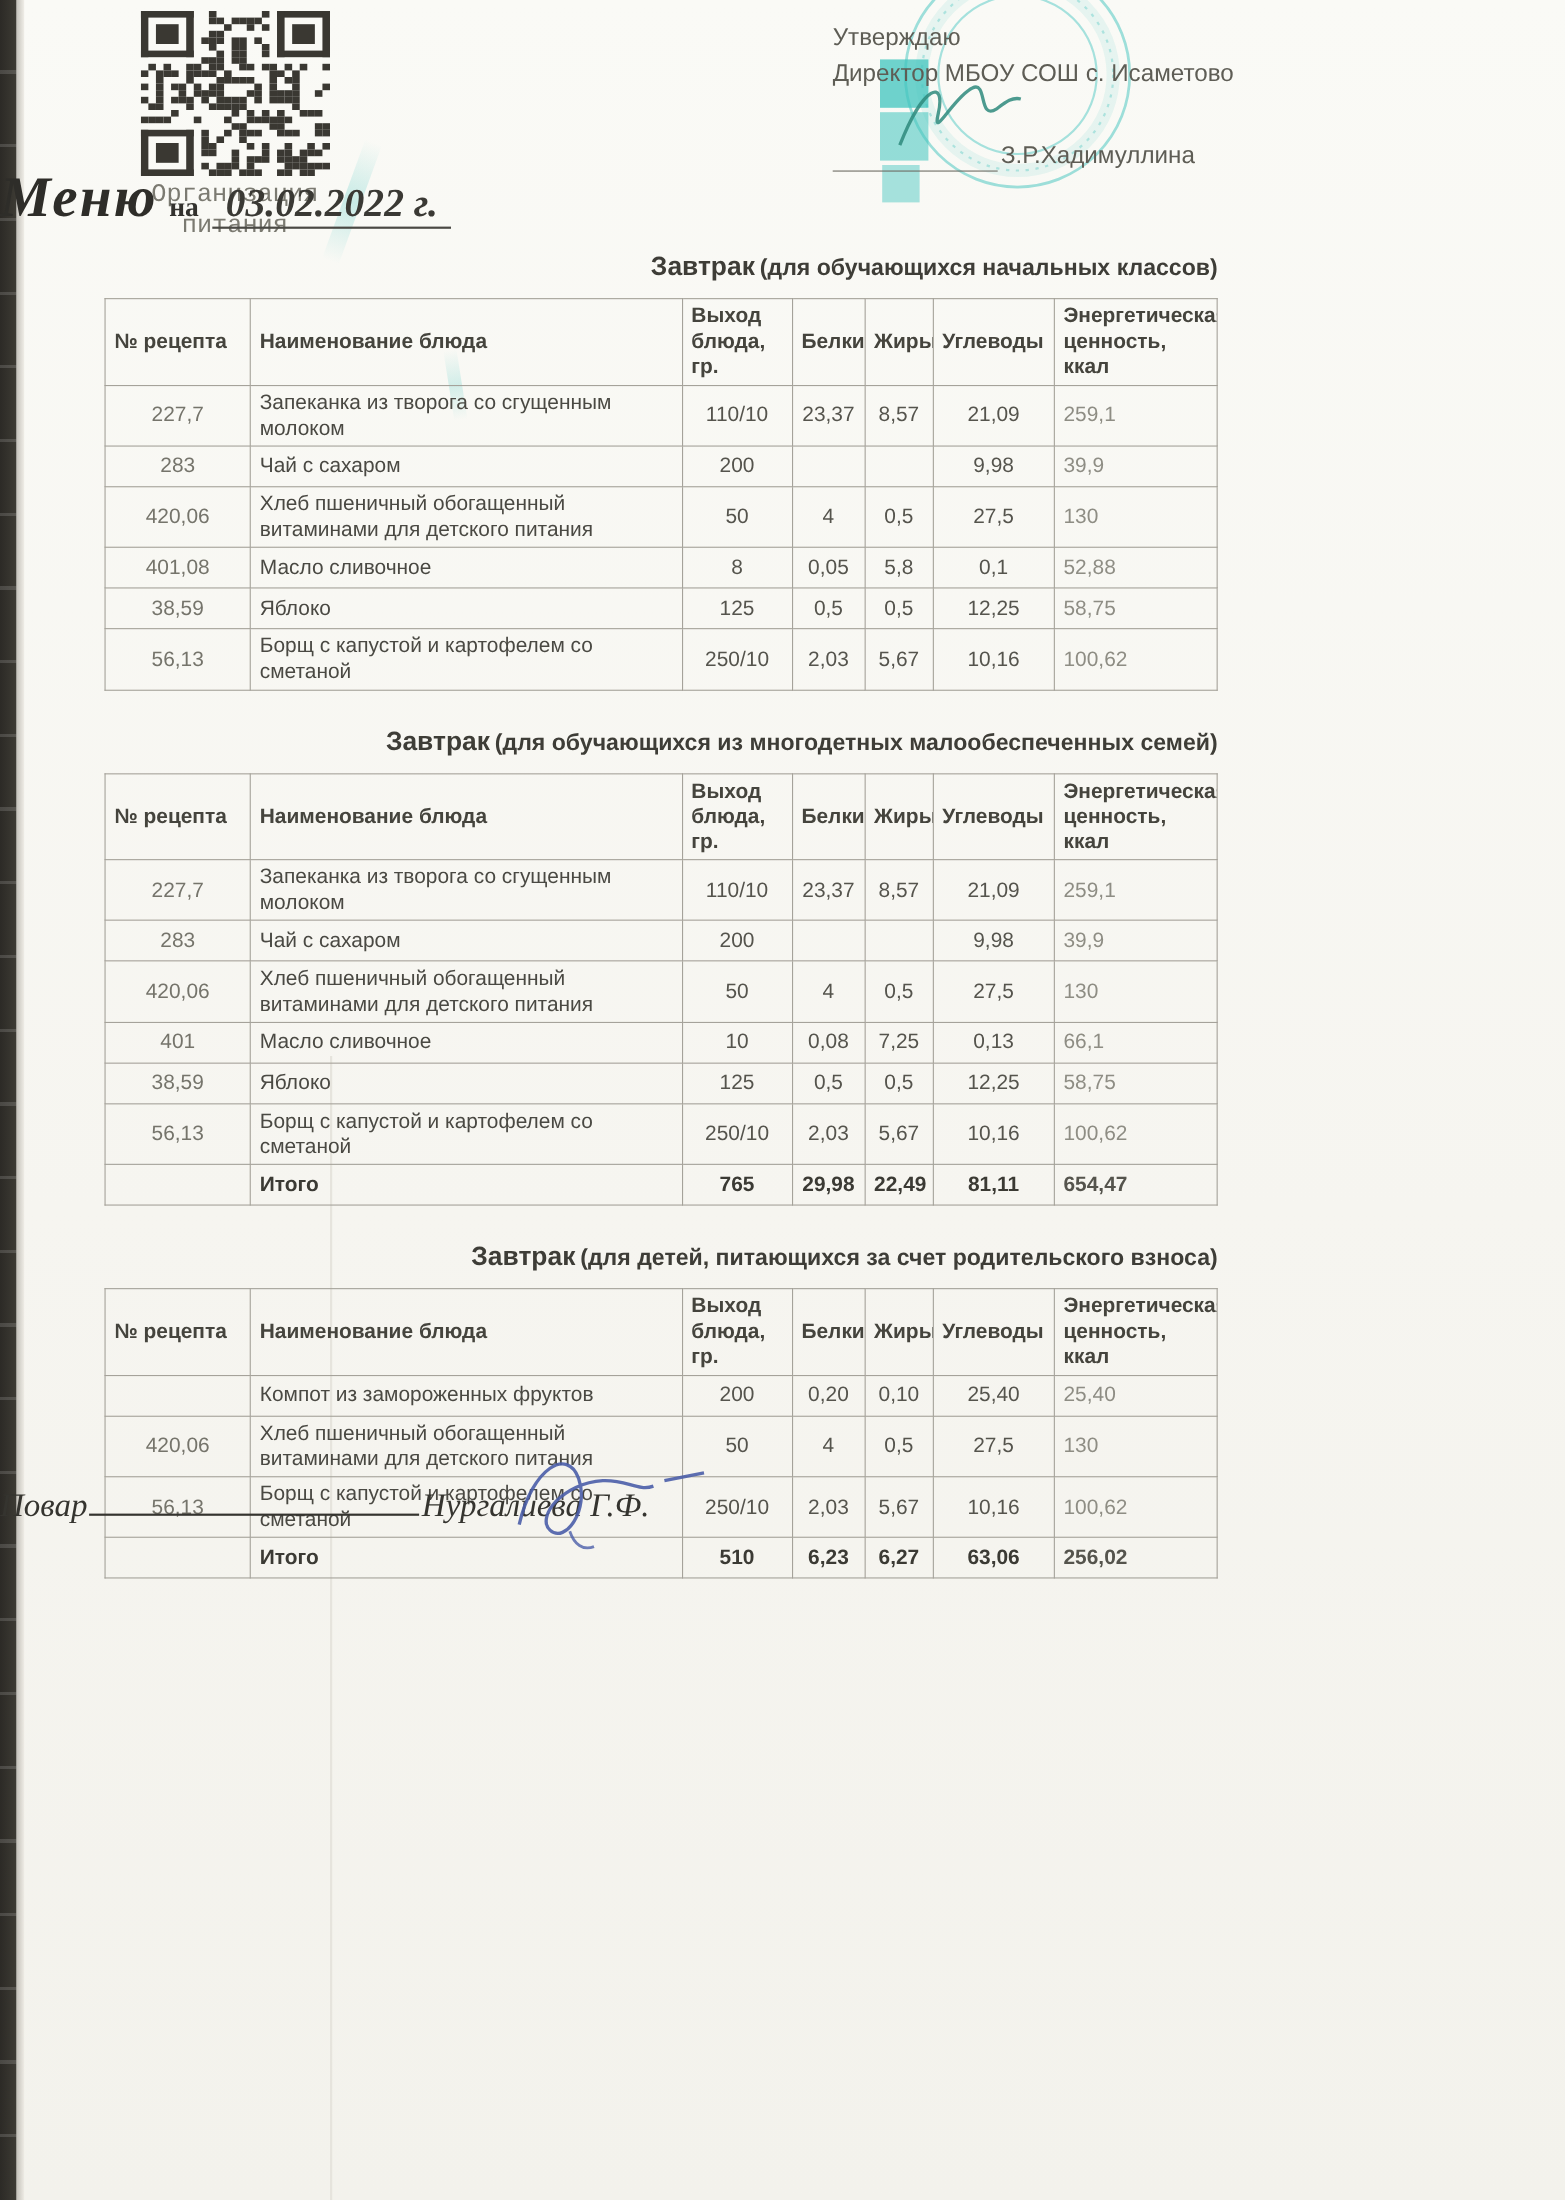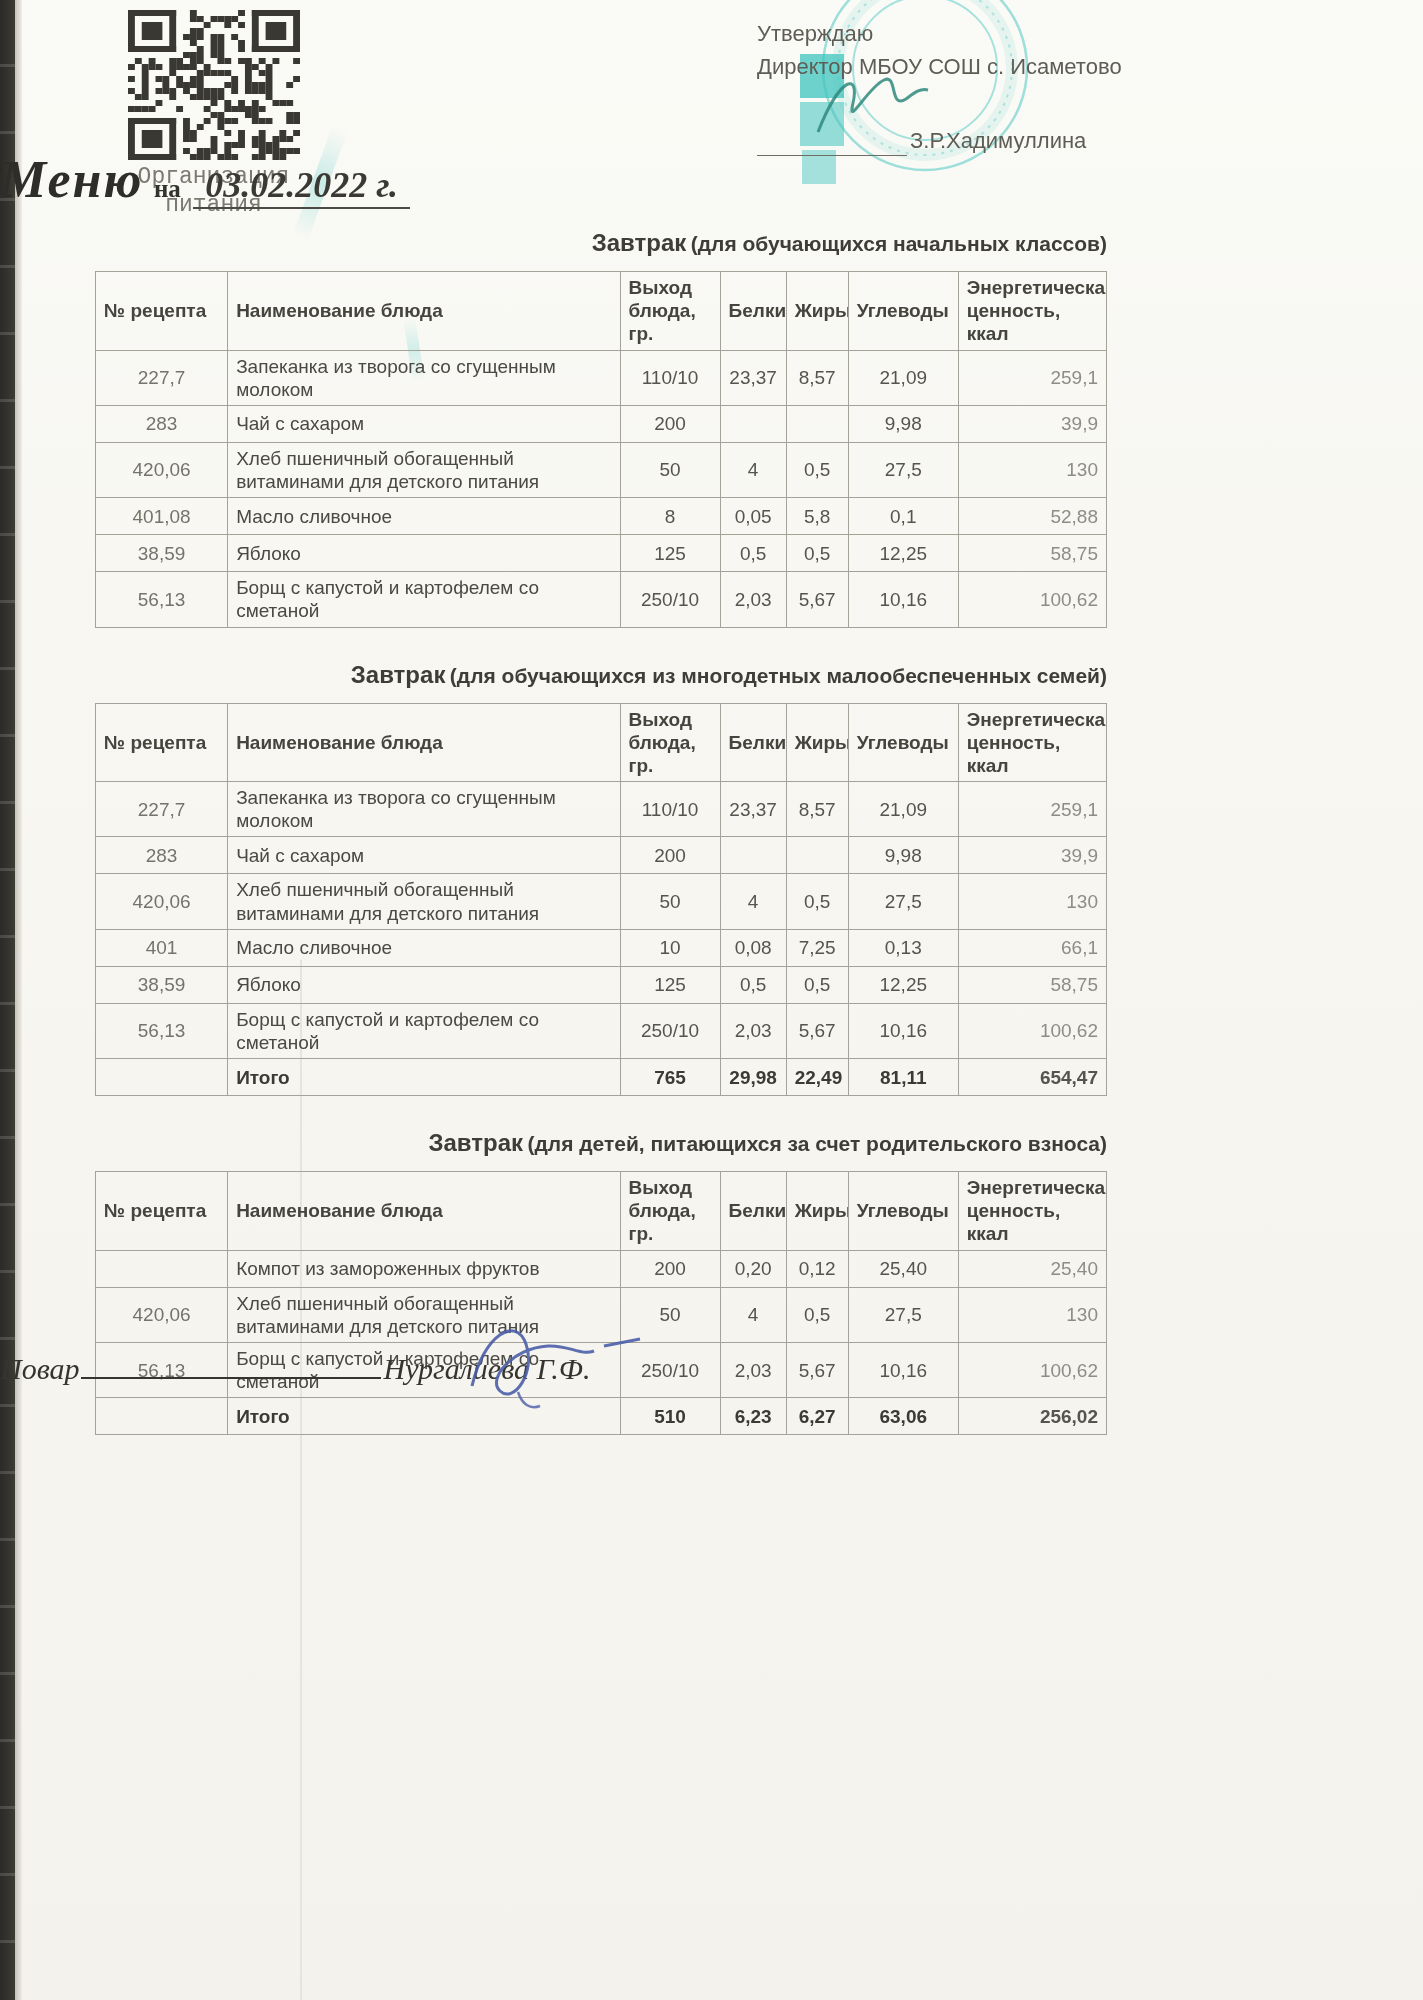--- a/index.html
+++ b/index.html
@@ -72,21 +72,21 @@
   .table-heading{text-align:right;margin:0 0 8px;color:#3e3d37;line-height:34px;}
   .table-heading .main{font-size:24px;font-weight:bold;}
   .table-heading .sub{font-size:21px;font-weight:bold;}
   table{width:100%;border-collapse:collapse;table-layout:fixed;margin:0 0 30px;}
   th,td{border:1px solid #a5a29a;padding:4px 8px;font-size:19px;line-height:1.22;overflow:hidden;}
   th{color:#45443d;font-weight:bold;text-align:left;vertical-align:middle;height:50px;}
   td{vertical-align:middle;height:28px;}
   td.c0{text-align:center;color:#75746b;}
   td.c1{text-align:left;color:#4a4943;}
   td.c2,td.c3,td.c4,td.c5{text-align:center;color:#55544d;}
-  td.c6{text-align:right;color:#8e8d84;}
+  td.c6{text-align:left;color:#8e8d84;}
   tr.total-row td{font-weight:bold;color:#3b3a34;}
   tr.total-row td.c6{color:#55544d;}
   .w0{width:132px}.w1{width:392px}.w2{width:100px}.w3{width:66px}.w4{width:62px}.w5{width:110px}.w6{width:148px}
   
   .footer{
     position:absolute;left:0;top:1352px;width:1220px;z-index:2;
     font-family:"Liberation Serif", serif;font-style:italic;font-size:30px;color:#35342f;white-space:nowrap;
   }
   .cook-line{display:inline-block;width:300px;height:8px;border-bottom:2px solid #35342f;margin:0 2px;}
   .cook-sig{position:absolute;left:452px;top:1306px;width:230px;height:120px;z-index:3;}
@@ -556,21 +556,21 @@
             <th class="c5">Углеводы</th>
             <th class="c6">Энергетическая ценность, ккал</th>
           </tr>
         </thead>
       <tbody>
           <tr>
             <td class="c0"></td>
             <td class="c1">Компот из замороженных фруктов</td>
             <td class="c2">200</td>
             <td class="c3">0,20</td>
-            <td class="c4">0,12</td>
+            <td class="c4">0,10</td>
             <td class="c5">25,40</td>
             <td class="c6">25,40</td>
           </tr>
           <tr>
             <td class="c0">420,06</td>
             <td class="c1">Хлеб пшеничный обогащенный витаминами для детского питания</td>
             <td class="c2">50</td>
             <td class="c3">4</td>
             <td class="c4">0,5</td>
             <td class="c5">27,5</td>

